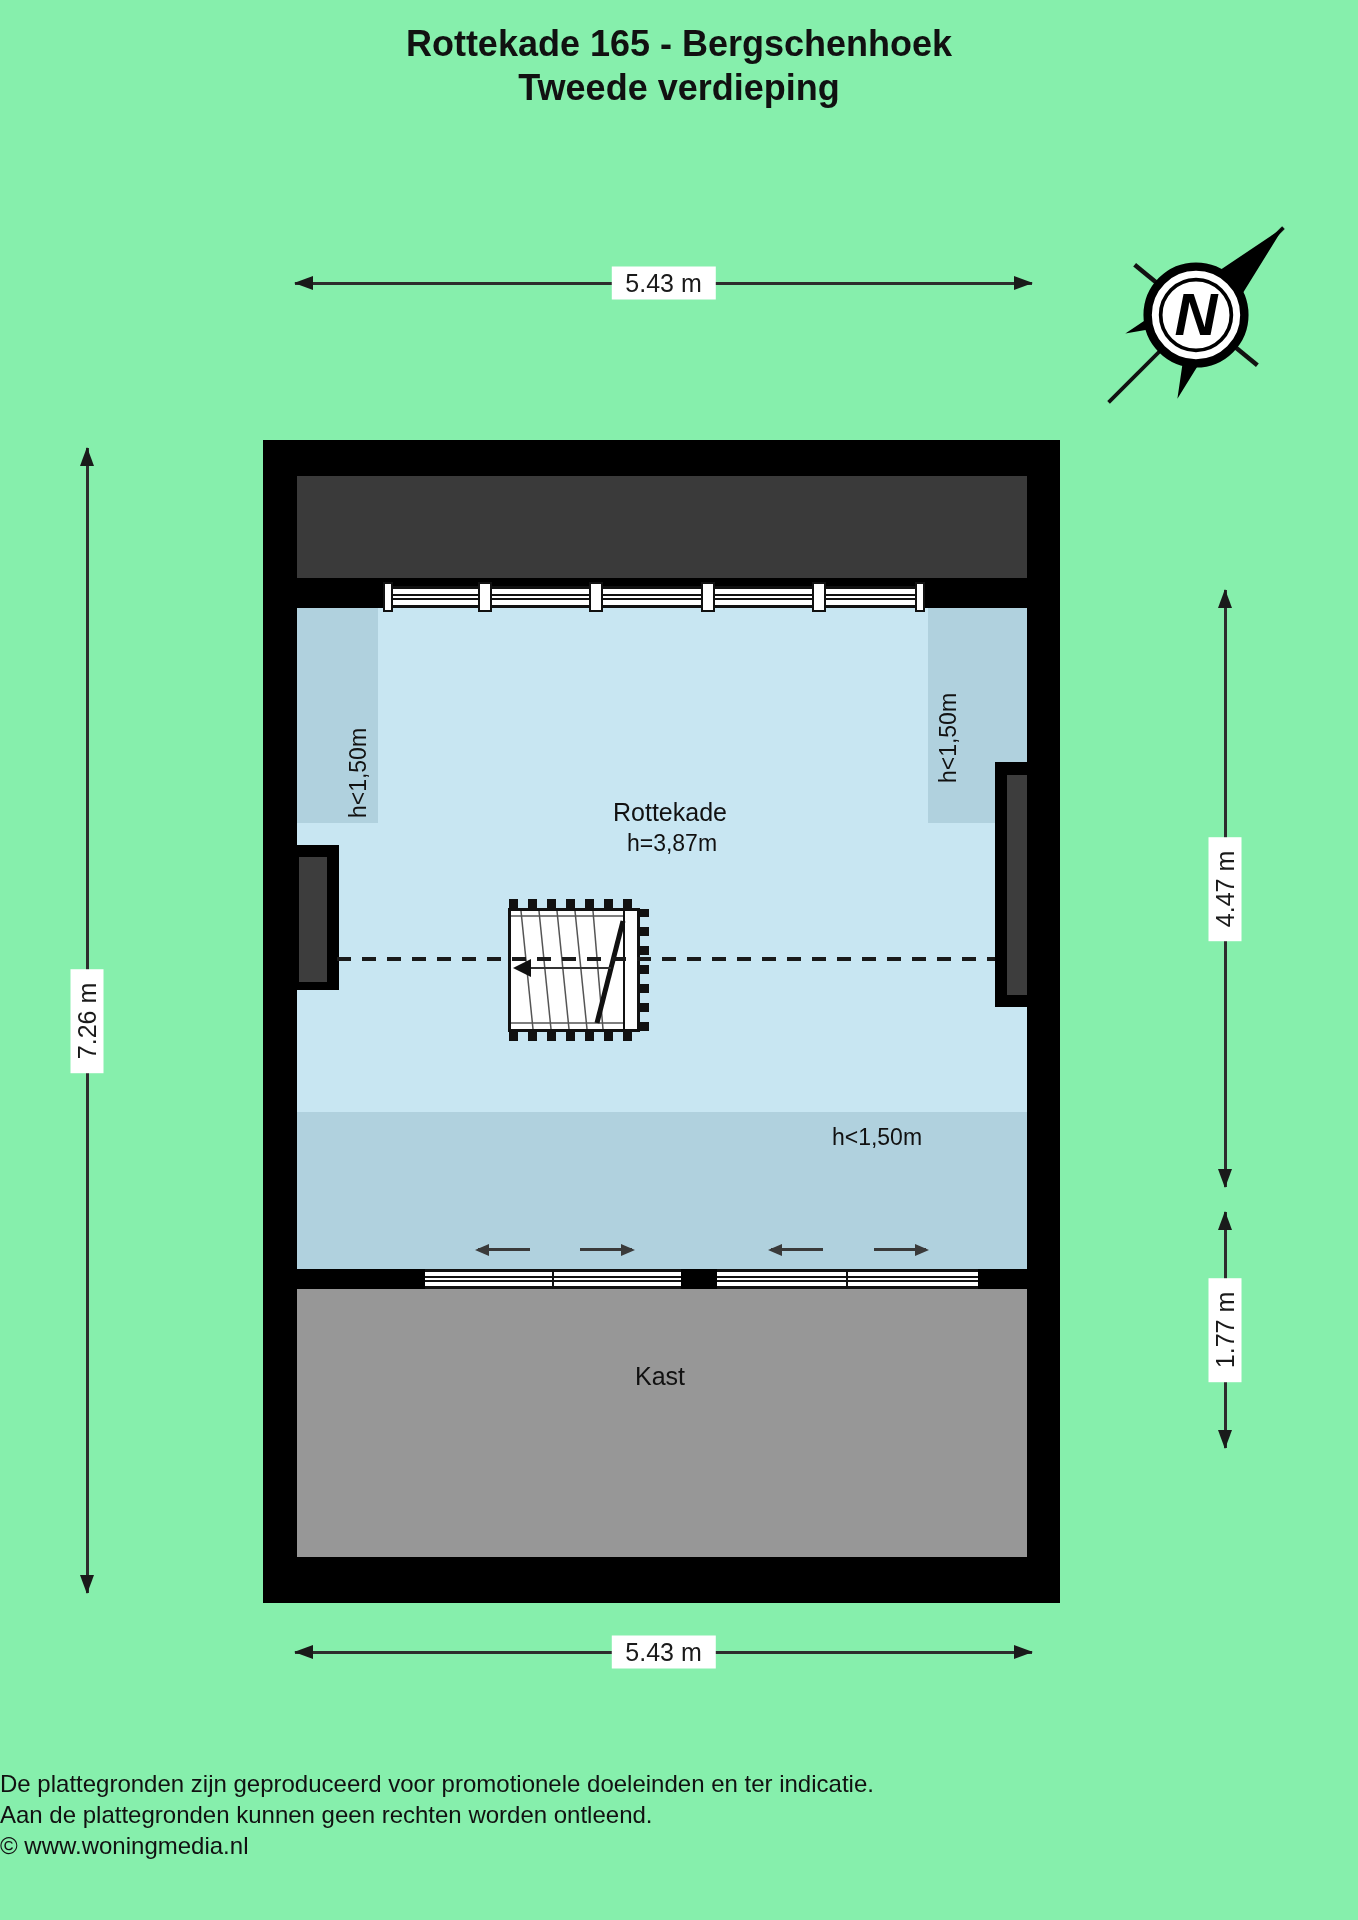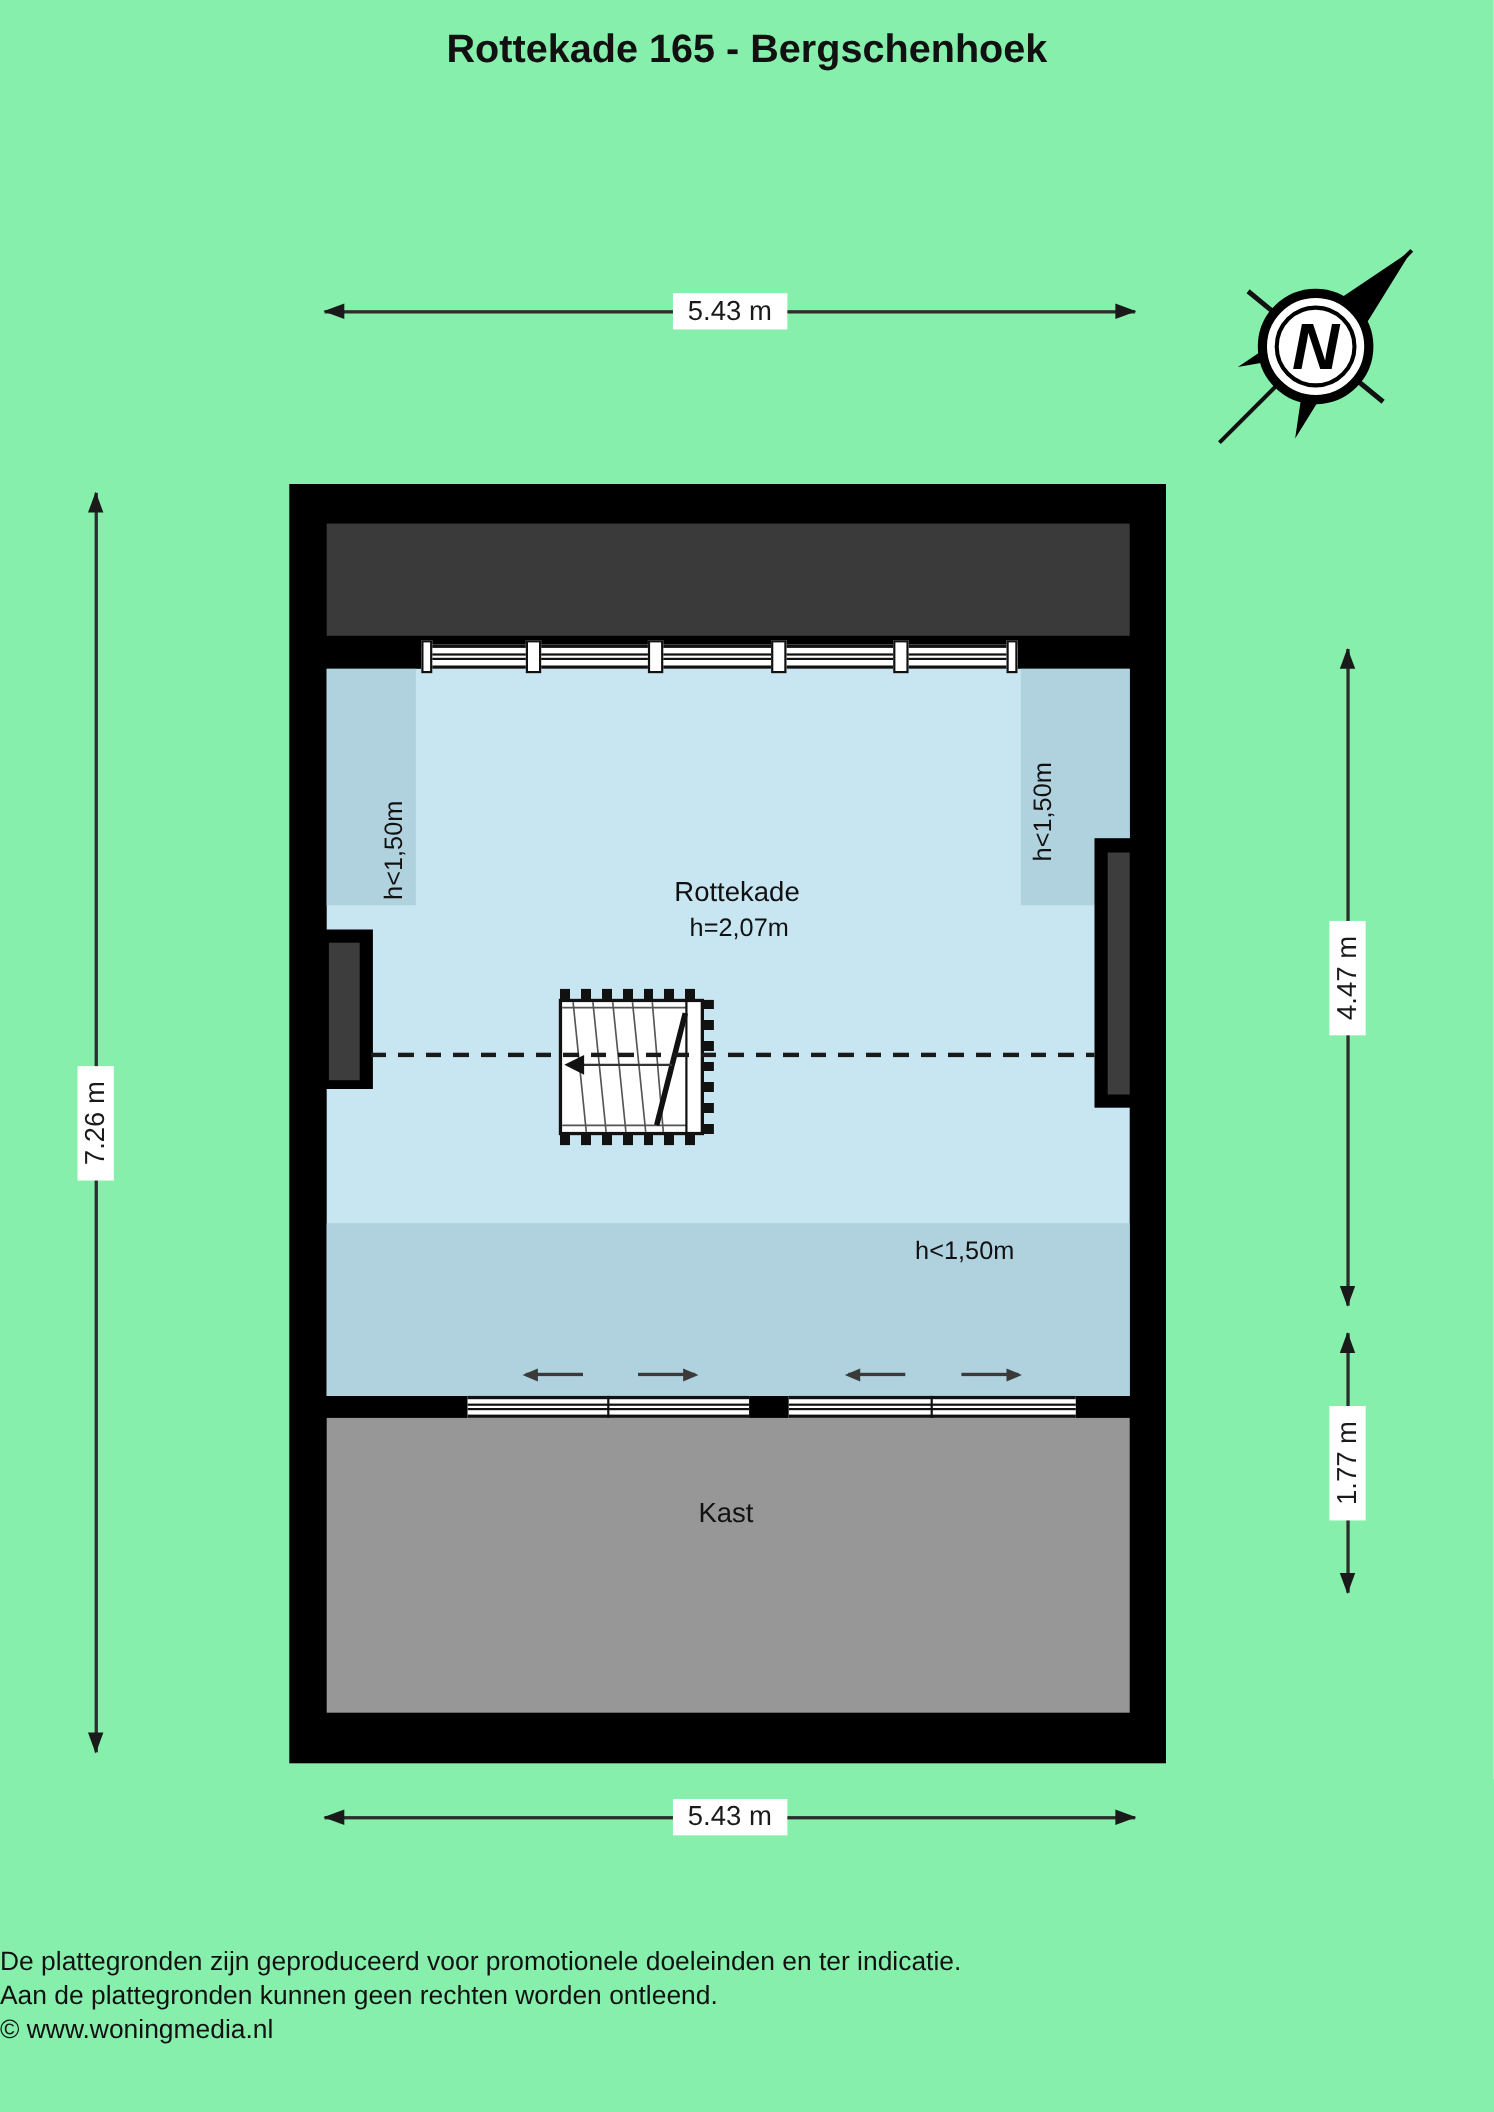--- a/index.html
+++ b/index.html
@@ -64,20 +64,21 @@
   
   .footer{left:0;right:0;top:1768px;text-align:left;font-size:24px;line-height:31px;color:#111;}
 </style>
 </head>
 <body>
 
 <div class="canvas">
 
   <div class="abs title">
     <div>Rottekade 165 - Bergschenhoek</div>
+    <div>Tweede verdieping</div>
   </div>
 
   <div class="dimh" style="left:295px;top:269px;width:737px;height:28px;">
     <div class="dline"></div>
     <div class="ah w"></div>
     <div class="ah e"></div>
     <div class="dlab">5.43 m</div>
   </div>
 
   <div class="abs" style="left:1103px;top:222px;width:186px;height:186px;">
@@ -169,21 +170,21 @@
         <line x1="113" y1="0" x2="113" y2="118" stroke="#111" stroke-width="2"></line>
         <line x1="112" y1="10" x2="86" y2="112" stroke="#111" stroke-width="5"></line>
         <line x1="100" y1="57" x2="12" y2="57" stroke="#333" stroke-width="2"></line>
         <polygon points="2,57 20,48 20,66" fill="#111"></polygon>
       </svg>
     </div>
 
     <div class="abs ridge"></div>
 
     <div class="rlabel" style="left:407px;top:372px;">Rottekade</div>
-    <div class="rlabel small" style="left:409px;top:403px;">h=2,07m</div>
+    <div class="rlabel small" style="left:409px;top:403px;">h=3,87m</div>
     <div class="rlabel small rot" style="left:95px;top:333px;">h&lt;1,50m</div>
     <div class="rlabel small rot" style="left:685px;top:298px;">h&lt;1,50m</div>
     <div class="rlabel small" style="left:614px;top:697px;">h&lt;1,50m</div>
     <div class="rlabel" style="left:397px;top:936px;">Kast</div>
   </div>
 
   <div class="abs footer">
     <div>De plattegronden zijn geproduceerd voor promotionele doeleinden en ter indicatie.</div>
     <div>Aan de plattegronden kunnen geen rechten worden ontleend.</div>
     <div>© www.woningmedia.nl</div>

